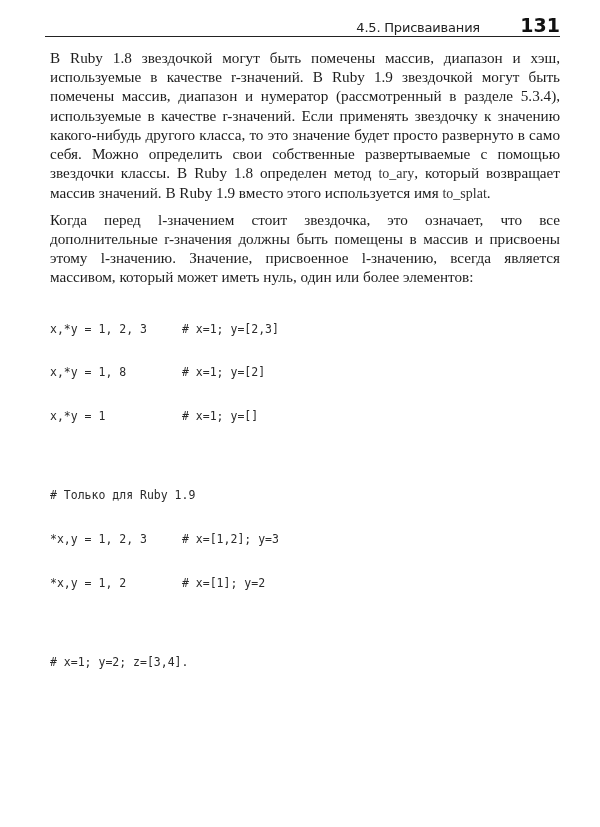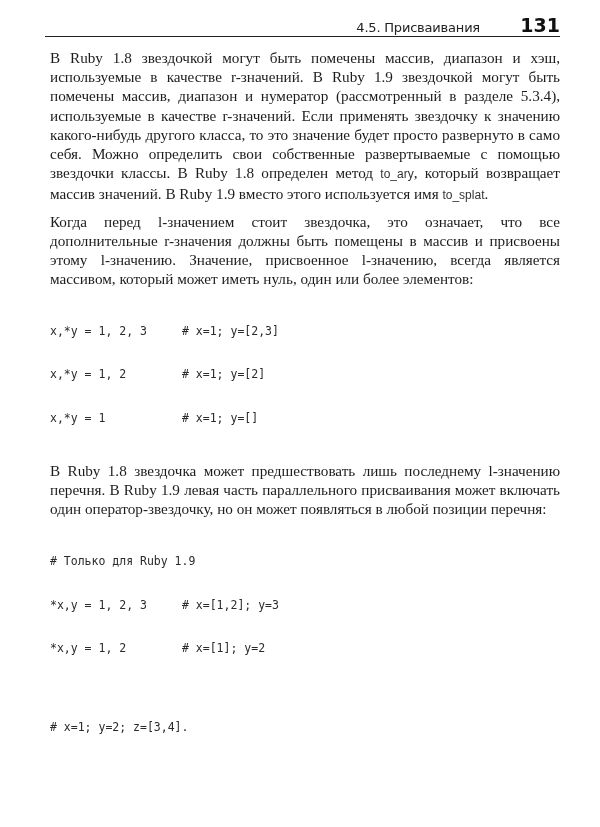--- a/index.html
+++ b/index.html
@@ -55,22 +55,22 @@
     p.para {
       margin: 0 0 6px 0;
       font-family: "Liberation Serif", serif;
       font-size: 15.2px;
       line-height: 19.2px;
       text-align: justify;
       color: #1c1c1c;
       hyphens: manual;
     }
     code.inline {
-      font-family: Liberation Sans, sans-serif;
-      font-size: 12px;
+      font-family: Liberation Serif, serif;
+      font-size: 14px;
       color: #333;
     }
     .code-block {
       margin: 6px 0 6px 0;
       font-family: "DejaVu Sans Mono", monospace;
       font-size: 11.5px;
       line-height: 14.6px;
       color: #2a2a2a;
       white-space: pre;
     }
@@ -96,25 +96,24 @@
   </div>
 
   <div class="body">
 
     <p class="para"><span>В Ruby 1.8 звездочкой могут быть помечены массив, диапазон и хэш, используемые в качестве r-значений. В Ruby 1.9 звездочкой могут быть помечены массив, диапазон и нумератор (рассмотренный в разделе 5.3.4), используемые в качестве r-значений. Если применять звездочку к значению какого-нибудь другого класса, то это значение будет просто развернуто в само себя. Можно определить свои собственные развертываемые с помощью звездочки классы. В Ruby 1.8 определен метод </span><code class="inline">to_ary</code><span>, который возвращает массив значений. В Ruby 1.9 вместо этого используется имя </span><code class="inline">to_splat</code><span>.</span></p>
 
     <p class="para">Когда перед l-значением стоит звездочка, это означает, что все дополнительные r-значения должны быть помещены в массив и присвоены этому l-значению. Значение, присвоенное l-значению, всегда является массивом, который может иметь нуль, один или более элементов:</p>
 
     <div class="code-block">
       <div class="code-line"><span class="code-left">x,*y = 1, 2, 3</span><span># x=1; y=[2,3]</span></div>
-      <div class="code-line"><span class="code-left">x,*y = 1, 2</span><span># x=1; y=[2]</span></div>
+      <div class="code-line"><span class="code-left">x,*y = 1, 8</span><span># x=1; y=[2]</span></div>
       <div class="code-line"><span class="code-left">x,*y = 1</span><span># x=1; y=[]</span></div>
     </div>
 
-    <p class="para">В Ruby 1.8 звездочка может предшествовать лишь последнему l-значению перечня. В Ruby 1.9 левая часть параллельного присваивания может включать один оператор-звездочку, но он может появляться в любой позиции перечня:</p>
 
     <div class="code-block">
       <div class="code-line"><span># Только для Ruby 1.9</span></div>
       <div class="code-line"><span class="code-left">*x,y = 1, 2, 3</span><span># x=[1,2]; y=3</span></div>
       <div class="code-line"><span class="code-left">*x,y = 1, 2</span><span># x=[1]; y=2</span></div>
     </div>
 
 
     <div class="code-block">
       <div class="code-line"><span># x=1; y=2; z=[3,4].</span></div>

